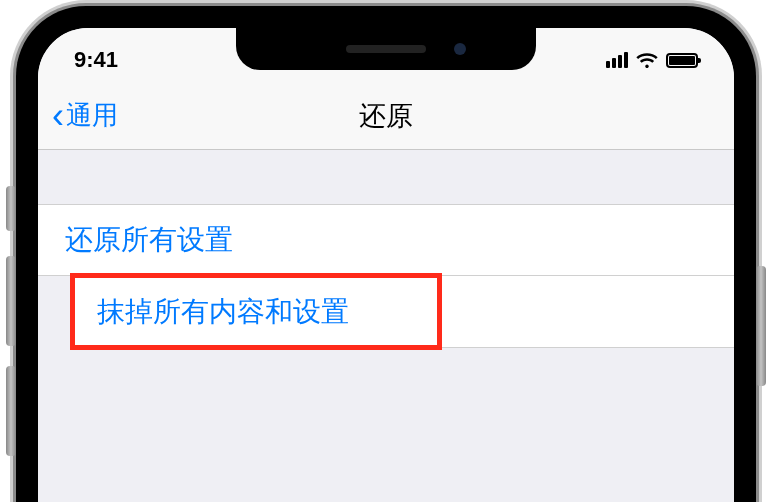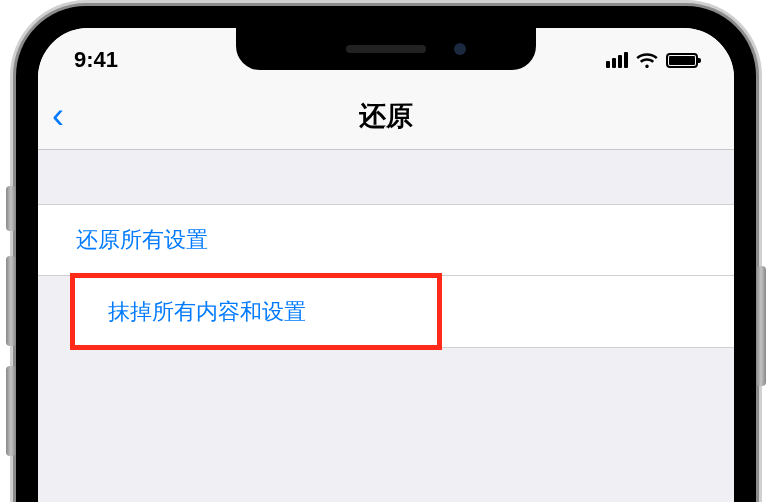--- a/index.html
+++ b/index.html
@@ -107,32 +107,32 @@
       font-size: 26px;
       padding-left: 14px;
       cursor: pointer;
     }
     .back-chevron { font-size: 36px; font-weight: 300; margin-right: 2px; line-height: 1; }
     .nav-title {
       position: absolute;
       left: 50%;
       transform: translateX(-50%);
       font-size: 27px;
-      font-weight: 700;
+      font-weight: 400;
       color: #000;
     }
     .content { }
     .group-gap { height: 54px; }
     .list-item {
       height: 72px;
       background: #fff;
       display: flex;
       align-items: center;
-      padding: 0 38px;
-      font-size: 22px;
+      padding: 0 27px;
+      font-size: 28px;
       color: #007aff;
       border-top: 1px solid #d0d0d0;
       border-bottom: 1px solid #d0d0d0;
       position: relative;
       cursor: pointer;
     }
     .list-item + .list-item { border-top: none; margin-left: 32px; }
     .highlight {
       position: absolute;
       left: 0;
@@ -175,20 +175,21 @@
         </span>
         <span class="battery">
             <span class="battery-fill"></span>
           </span>
       </div>
     </div>
 
     <div class="nav-bar">
       <div class="back">
         <span class="back-chevron">‹</span>
+        <span>通用</span>
       </div>
       <div class="nav-title">还原</div>
     </div>
 
     <div class="content">
       <div class="group-gap"></div>
 
       <div class="list-item">
         <span>还原所有设置</span>
       </div>

